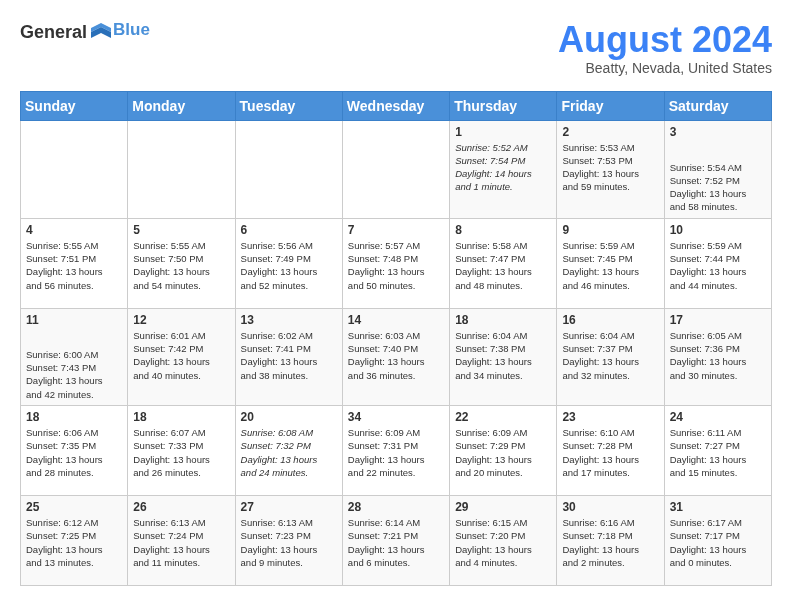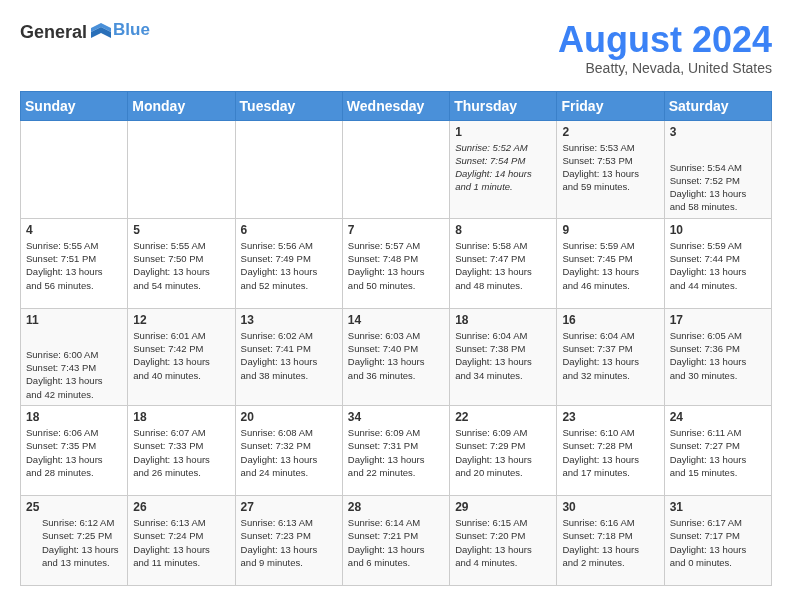--- a/index.html
+++ b/index.html
@@ -267,21 +267,21 @@
         </td>
         <td>
           <span class="day-number">18</span>
           <div class="day-info" style="white-space: pre-line;">Sunrise: 6:07 AM
 Sunset: 7:33 PM
 Daylight: 13 hours
 and 26 minutes.</div>
         </td>
         <td>
           <span class="day-number">20</span>
-          <div class="day-info" style="white-space: pre-line;">Sunrise: 6:08 AM
+          <div class="day-info" style="white-space: pre-line; font-style: italic;">Sunrise: 6:08 AM
 Sunset: 7:32 PM
 Daylight: 13 hours
 and 24 minutes.</div>
         </td>
         <td>
           <span class="day-number">34</span>
           <div class="day-info" style="white-space: pre-line;">Sunrise: 6:09 AM
 Sunset: 7:31 PM
 Daylight: 13 hours
 and 22 minutes.</div>
@@ -304,21 +304,21 @@
           <span class="day-number">24</span>
           <div class="day-info" style="white-space: pre-line;">Sunrise: 6:11 AM
 Sunset: 7:27 PM
 Daylight: 13 hours
 and 15 minutes.</div>
         </td>
       </tr>
       <tr>
         <td>
           <span class="day-number">25</span>
-          <div class="day-info" style="white-space: pre-line; margin-left: 16px;">Sunrise: 6:12 AM
+          <div class="day-info" style="white-space: pre-line;">Sunrise: 6:12 AM
 Sunset: 7:25 PM
 Daylight: 13 hours
 and 13 minutes.</div>
         </td>
         <td>
           <span class="day-number">26</span>
           <div class="day-info" style="white-space: pre-line;">Sunrise: 6:13 AM
 Sunset: 7:24 PM
 Daylight: 13 hours
 and 11 minutes.</div>

